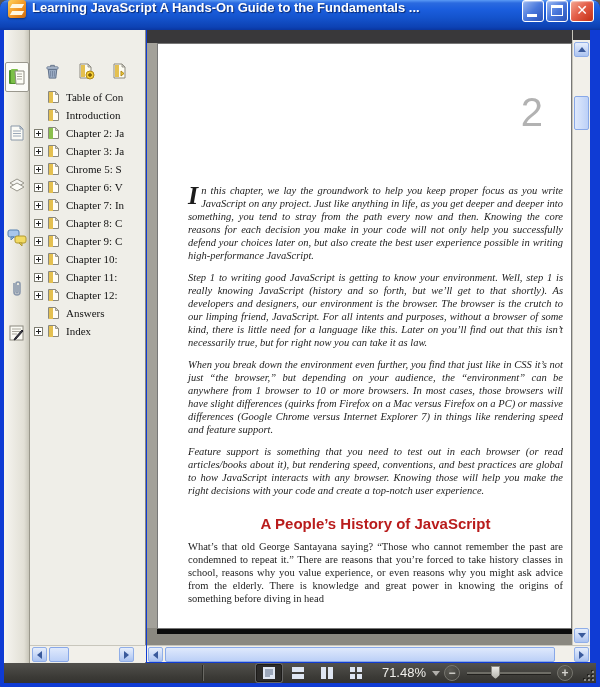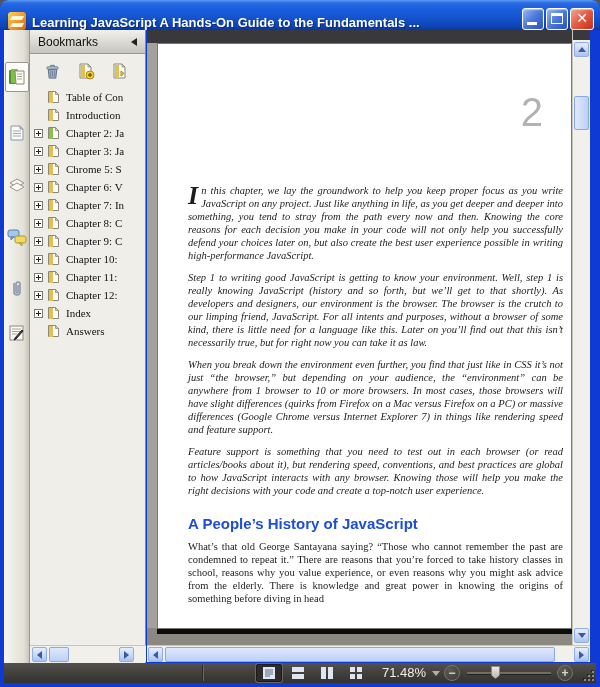--- a/index.html
+++ b/index.html
@@ -3,21 +3,21 @@
 <meta charset="utf-8">
 <style>
   html,body{margin:0;padding:0;background:#555;}
   *{box-sizing:border-box;}
   .window{position:relative;width:600px;height:687px;font-family:"Liberation Sans",sans-serif;
     background:#0f3bd4;border-radius:8px 8px 2px 2px;overflow:hidden;}
 
   
   .titlebar{position:absolute;left:0;top:0;width:600px;height:30px;
     background:linear-gradient(180deg,#5a9af5 0%,#2a6ae0 10%,#1b5ede 30%,#1453cc 60%,#0d42b4 90%,#0a36a0 100%);
-    border-radius:8px 8px 0 0;display:flex;align-items:flex-end;}
+    border-radius:8px 8px 0 0;display:flex;align-items:flex-start;}
   .app-icon{width:18px;height:18px;margin:0 6px 0 8px;border-radius:3px;
     background:linear-gradient(135deg,#ffd25a,#f09020 60%,#c86a10);position:relative;box-shadow:0 1px 2px rgba(0,0,0,.4);}
   .app-icon:before{content:"";position:absolute;left:3px;top:4px;width:12px;height:4px;background:#fff7e0;transform:skewX(-30deg);}
   .app-icon:after{content:"";position:absolute;left:3px;top:11px;width:12px;height:4px;background:#fff7e0;transform:skewX(-30deg);}
   .win-title{color:#fff;font-size:13px;font-weight:bold;text-shadow:1px 1px 1px #0a2a70;
     white-space:nowrap;overflow:hidden;flex:1;}
   .win-buttons{display:flex;gap:2px;margin-right:6px;}
   .wbtn{width:22px;height:22px;border:1px solid #fff;border-radius:3px;position:relative;
     background:linear-gradient(135deg,#9ab8f2 0%,#4a78dc 50%,#2a52b8 100%);box-shadow:inset 0 1px 1px rgba(255,255,255,.5);}
   .wbtn.close{width:24px;background:linear-gradient(135deg,#f4a894 0%,#e4604a 45%,#c22e14 100%);}
@@ -83,21 +83,21 @@
   .page{position:absolute;left:10px;top:13px;width:415px;height:586px;background:#fff;border:1px solid #777;
     font-family:"Liberation Serif",serif;color:#1c1c1c;}
   .page-bottomedge{position:absolute;left:10px;top:599px;width:415px;height:5px;background:#0c0c0c;}
 
   .chapter-number{margin:48px 28px 0 0;text-align:right;font-family:"Liberation Sans",sans-serif;
     font-size:40px;line-height:40px;color:#b2b2b2;}
   .chapter-title{margin:14px 8px 0 0;text-align:right;font-size:24px;font-weight:bold;color:#111;}
   .page-paragraphs{margin:52px 8px 0 30px;font-style:italic;}
   .body-p{font-size:10.5px;line-height:13px;text-align:justify;margin:0 0 9px 0;}
   .dropcap::first-letter{float:left;font-size:26px;line-height:21px;padding:1px 3px 0 0;font-weight:bold;}
-  .section-heading{margin:18px 8px 8px 30px;font-family:"Liberation Sans",sans-serif;font-size:15px;font-weight:bold;color:#1d4ed8;}
+  .section-heading{margin:18px 8px 8px 30px;font-family:"Liberation Sans",sans-serif;font-size:15px;font-weight:bold;color:#b91c1c;text-align:center;}
   .section-paragraphs{margin:0 8px 0 30px;}
 
   
   .vscroll{position:absolute;left:572px;top:30px;width:18px;height:615px;background:#f2f0ea;border-left:1px solid #c8c6bc;}
   .vscroll .darkcap{position:absolute;left:0;top:0;width:100%;height:10px;background:#39383a;}
 
   
   .status-bar{position:absolute;left:4px;top:663px;width:592px;height:20px;
     background:linear-gradient(180deg,#52514d,#3b3a36 70%,#343330);display:flex;align-items:center;}
   .sb-divider{position:absolute;left:198px;top:2px;width:1px;height:16px;background:#2a2a26;box-shadow:1px 0 0 #6a6964;}
@@ -181,26 +181,20 @@
     <div class="nav-item" style="top:288px">
       <svg width="20" height="20" viewBox="0 0 20 20">
         <rect x="3" y="3" width="13" height="14" fill="#fbfbf4" stroke="#8a887e"></rect>
         <path d="M5 6 h9 M5 8.5 h9 M5 11 h5" stroke="#a8a69c"></path>
         <path d="M16 8 l-7 8 -2 1 1 -2 7 -8 z" fill="#404048" stroke="#202028"></path>
       </svg>
     </div>
   </div>
 
   <div class="bm-panel">
-    <div class="bm-header">
-      <span class="bm-header-title">Bookmarks</span>
-      <span class="collapse-btn">
-          <span class="tri-left"></span>
-        </span>
-    </div>
     <div class="bm-toolbar">
       <span class="tool-btn">
         <svg width="17" height="17" viewBox="0 0 18 18">
           <path d="M7 4 v-1.5 h4 v1.5" fill="none" stroke="#5a6a84"></path>
           <rect x="3" y="4" width="12" height="2.5" rx="1" fill="#b8c6da" stroke="#5a6a84" stroke-width="0.8"></rect>
           <path d="M4.5 7 h9 l-1 9 h-7 z" fill="#9fb0c8" stroke="#5a6a84"></path>
           <path d="M7 8.5 v6 M9 8.5 v6 M11 8.5 v6" stroke="#6a7a94" stroke-width="0.8"></path>
         </svg>
       </span>
       <span class="tool-btn">
@@ -324,36 +318,36 @@
         <div class="bm-row">
       <span class="plusbox"></span>
       <svg class="bm-icon" width="13" height="14" viewBox="0 0 13 14">
         <path d="M1.5 1.5 h7 l3 3 v8 h-10 z" fill="#fffef8" stroke="#8a887e"></path>
         <rect class="band" x="2" y="2" width="4" height="11"></rect>
         <path d="M8.5 1.5 l3 3 h-3 z" fill="#d8d6cc" stroke="#8a887e" stroke-width="0.8"></path>
       </svg>
       <span class="bm-label">Chapter 12:</span>
     </div>
         <div class="bm-row">
+      <span class="plusbox hidden"></span>
+      <svg class="bm-icon" width="13" height="14" viewBox="0 0 13 14">
+        <path d="M1.5 1.5 h7 l3 3 v8 h-10 z" fill="#fffef8" stroke="#8a887e"></path>
+        <rect class="band" x="2" y="2" width="4" height="11"></rect>
+        <path d="M8.5 1.5 l3 3 h-3 z" fill="#d8d6cc" stroke="#8a887e" stroke-width="0.8"></path>
+      </svg>
+      <span class="bm-label">Answers</span>
+    </div>
+        <div class="bm-row">
       <span class="plusbox"></span>
       <svg class="bm-icon" width="13" height="14" viewBox="0 0 13 14">
         <path d="M1.5 1.5 h7 l3 3 v8 h-10 z" fill="#fffef8" stroke="#8a887e"></path>
         <rect class="band" x="2" y="2" width="4" height="11"></rect>
         <path d="M8.5 1.5 l3 3 h-3 z" fill="#d8d6cc" stroke="#8a887e" stroke-width="0.8"></path>
       </svg>
       <span class="bm-label">Index</span>
-    </div>
-        <div class="bm-row">
-      <span class="plusbox hidden"></span>
-      <svg class="bm-icon" width="13" height="14" viewBox="0 0 13 14">
-        <path d="M1.5 1.5 h7 l3 3 v8 h-10 z" fill="#fffef8" stroke="#8a887e"></path>
-        <rect class="band" x="2" y="2" width="4" height="11"></rect>
-        <path d="M8.5 1.5 l3 3 h-3 z" fill="#d8d6cc" stroke="#8a887e" stroke-width="0.8"></path>
-      </svg>
-      <span class="bm-label">Answers</span>
     </div>
       </div>
   </div>
 
   <div class="hscroll panel">
     <span class="sbtn" style="left:2px">
         <span class="arr-l"></span>
       </span>
     <span class="hthumb" style="left:19px;width:20px"></span>
     <span class="sbtn" style="right:12px">

